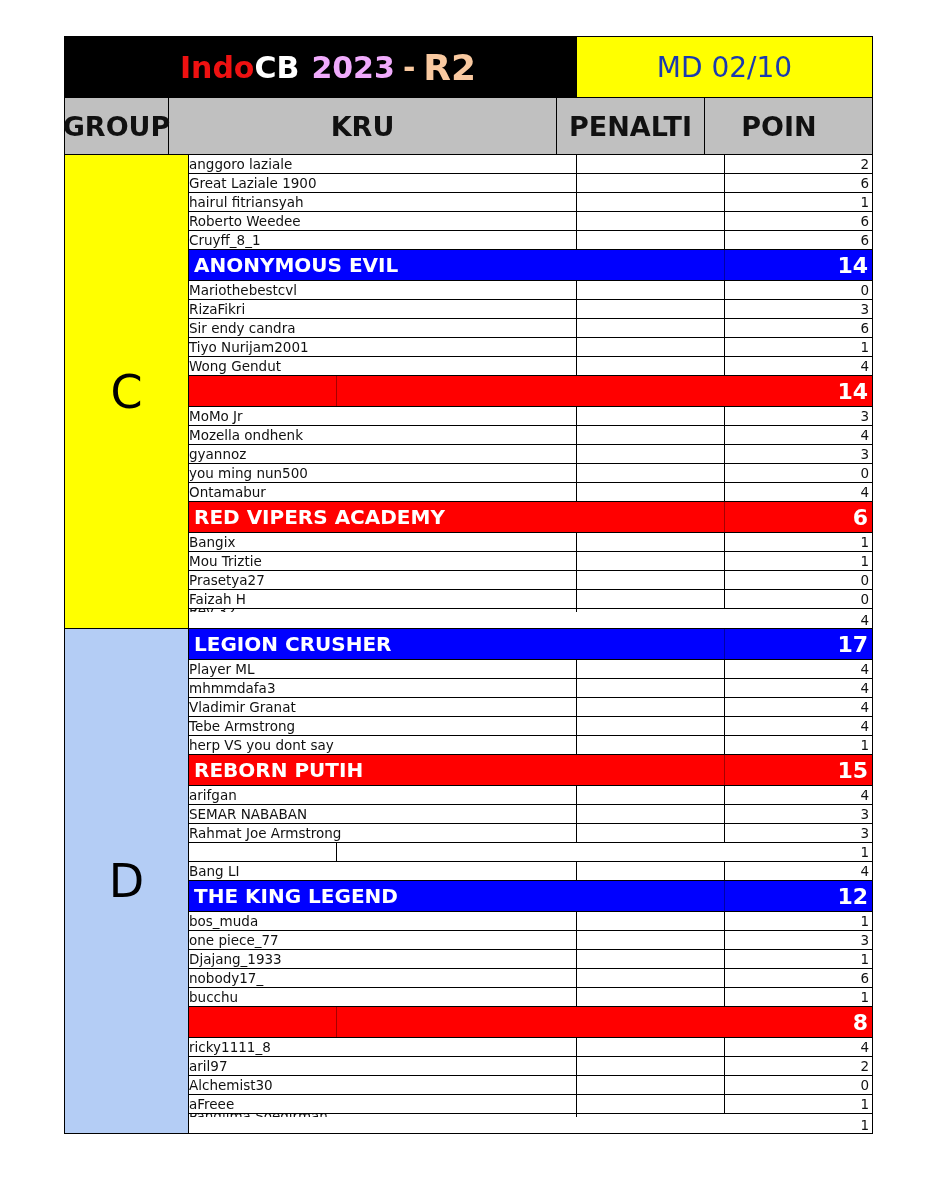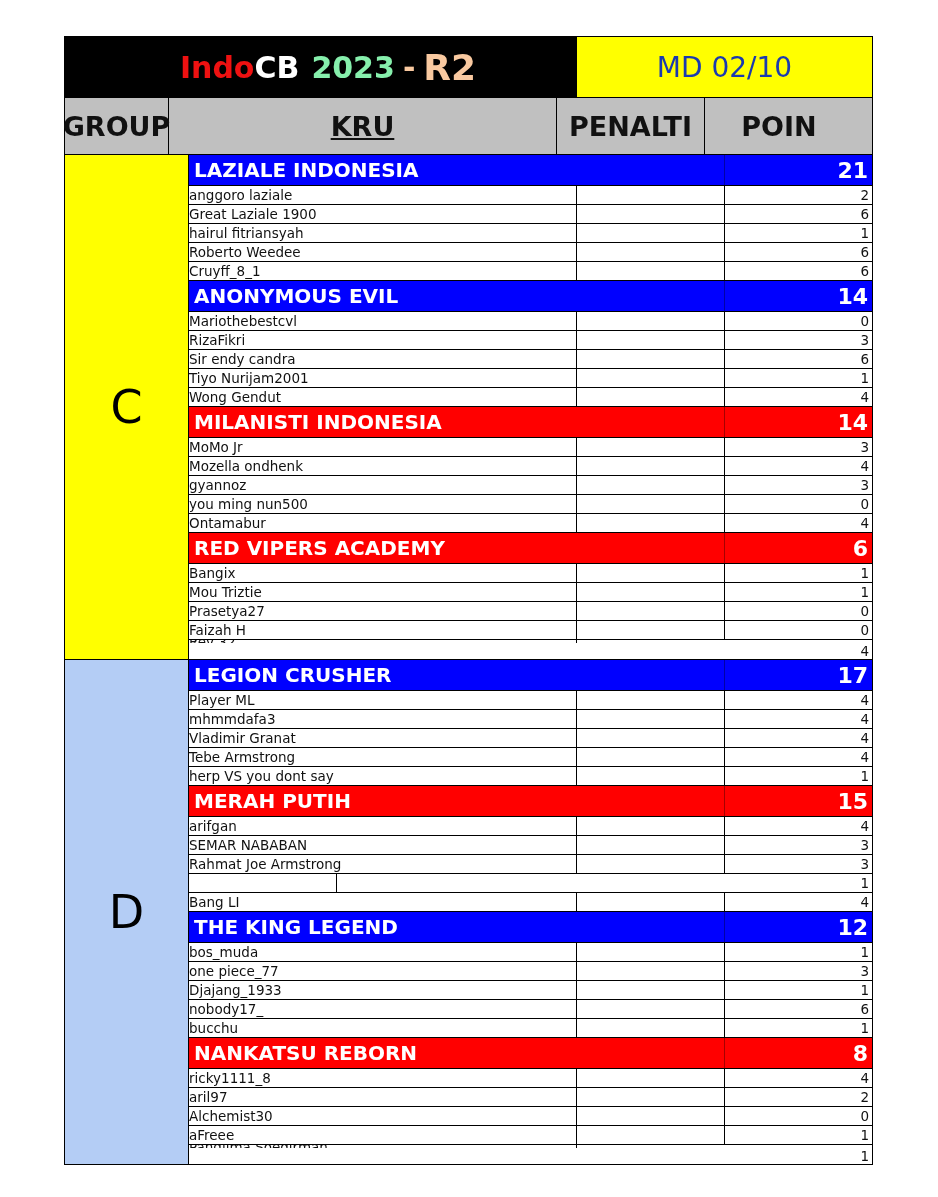--- a/index.html
+++ b/index.html
@@ -2,29 +2,29 @@
 <html><head>
 <meta charset="utf-8">
 <style>
   html, body { margin:0; padding:0; background:#ffffff; }
   body { width:938px; height:1197px; position:relative; font-family:"DejaVu Sans", sans-serif; }
   .sheet { position:absolute; left:64px; top:36px; width:809px; border:1px solid #000; box-sizing:border-box; }
   .title-row { display:flex; height:60px; border-bottom:1px solid #000; }
   .title-left { width:512px; background:#000; display:flex; align-items:center; justify-content:center; font-weight:bold; font-size:30px; border-right:1px solid #000; box-sizing:border-box;padding-left:15px; }
   .title-left .indo { color:#ee1111; }
   .title-left .cb { color:#ffffff; }
-  .title-left .yr { color:#86efac; margin-left:12px; }
+  .title-left .yr { color:#f0abfc; margin-left:12px; }
   .title-left .dash { color:#f9c9a0; margin:0 8px; }
   .title-left .r2 { color:#f9c9a0; font-size:36px; }
   .title-right { flex:1; background:#ffff00; display:flex; align-items:center; justify-content:center; color:#1a3ab0; font-weight:normal; font-size:28px; }
   .head-row { display:flex; height:56px; background:#c0c0c0; border-bottom:1px solid #000; }
   .head-row div { display:flex; align-items:center; justify-content:center; font-weight:bold; font-size:27px; color:#111; border-right:1px solid #000; box-sizing:border-box; }
   .head-row div:last-child { border-right:none; }
   .c-group { width:104px; }
-  .c-kru { width:388px;text-decoration:underline; }
+  .c-kru { width:388px; }
   .c-pen { width:148px; }
   .c-poin { width:148px; }
   .group-block { display:flex; }
   .group-cell { width:124px; border-right:1px solid #000; box-sizing:border-box; display:flex; align-items:center; justify-content:center; font-size:46px; color:#000; }
   .group-body { flex:1; }
   .team-row { display:flex; height:31px; box-sizing:border-box; border-bottom:1px solid #000; color:#fff; font-weight:bold; font-size:20px; }
   .team-row.blue { background:#0000ff; }
   .team-row.red { background:#ff0000; }
   .team-row .t-name { width:388px; padding-left:5px; display:flex; align-items:center; box-sizing:border-box; }
   .team-row .t-pen { width:148px; border-right:1px solid rgba(0,0,0,0.35); box-sizing:border-box; }
@@ -53,25 +53,20 @@
   <div class="head-row">
     <div class="c-group">GROUP</div>
     <div class="c-kru">KRU</div>
     <div class="c-pen">PENALTI</div>
     <div class="c-poin">POIN</div>
   </div>
   <div id="groups-container">
       <div class="group-block">
         <div class="group-cell" style="background: rgb(255, 255, 0);">C</div>
         <div class="group-body">
-          <div class="team-row blue">
-            <div class="t-name">LAZIALE INDONESIA</div>
-            <div class="t-pen"></div>
-            <div class="t-poin">21</div>
-          </div>
           <div class="player-row">
             <div class="p-name">anggoro laziale</div>
             <div class="p-pen"></div>
             <div class="p-poin">2</div>
           </div>
           <div class="player-row">
             <div class="p-name">Great Laziale 1900</div>
             <div class="p-pen"></div>
             <div class="p-poin">6</div>
           </div>
@@ -114,21 +109,20 @@
             <div class="p-name">Tiyo Nurijam2001</div>
             <div class="p-pen"></div>
             <div class="p-poin">1</div>
           </div>
           <div class="player-row">
             <div class="p-name">Wong Gendut</div>
             <div class="p-pen"></div>
             <div class="p-poin">4</div>
           </div>
           <div class="team-row red">
-            <div class="t-name">MILANISTI INDONESIA</div>
             <div class="t-pen"></div>
             <div class="t-poin">14</div>
           </div>
           <div class="player-row">
             <div class="p-name">MoMo Jr</div>
             <div class="p-pen"></div>
             <div class="p-poin">3</div>
           </div>
           <div class="player-row">
             <div class="p-name">Mozella ondhenk</div>
@@ -209,21 +203,21 @@
             <div class="p-name">Tebe Armstrong</div>
             <div class="p-pen"></div>
             <div class="p-poin">4</div>
           </div>
           <div class="player-row">
             <div class="p-name">herp VS you dont say</div>
             <div class="p-pen"></div>
             <div class="p-poin">1</div>
           </div>
           <div class="team-row red">
-            <div class="t-name">MERAH PUTIH</div>
+            <div class="t-name">REBORN PUTIH</div>
             <div class="t-pen"></div>
             <div class="t-poin">15</div>
           </div>
           <div class="player-row">
             <div class="p-name">arifgan</div>
             <div class="p-pen"></div>
             <div class="p-poin">4</div>
           </div>
           <div class="player-row">
             <div class="p-name">SEMAR NABABAN</div>
@@ -268,21 +262,20 @@
             <div class="p-name">nobody17_</div>
             <div class="p-pen"></div>
             <div class="p-poin">6</div>
           </div>
           <div class="player-row">
             <div class="p-name">bucchu</div>
             <div class="p-pen"></div>
             <div class="p-poin">1</div>
           </div>
           <div class="team-row red">
-            <div class="t-name">NANKATSU REBORN</div>
             <div class="t-pen"></div>
             <div class="t-poin">8</div>
           </div>
           <div class="player-row">
             <div class="p-name">ricky1111_8</div>
             <div class="p-pen"></div>
             <div class="p-poin">4</div>
           </div>
           <div class="player-row">
             <div class="p-name">aril97</div>

